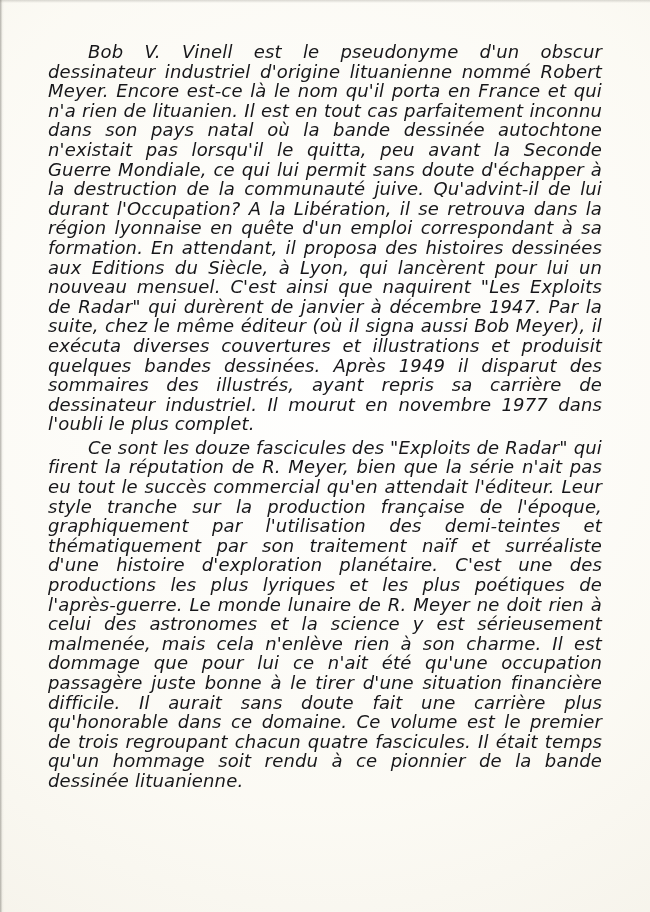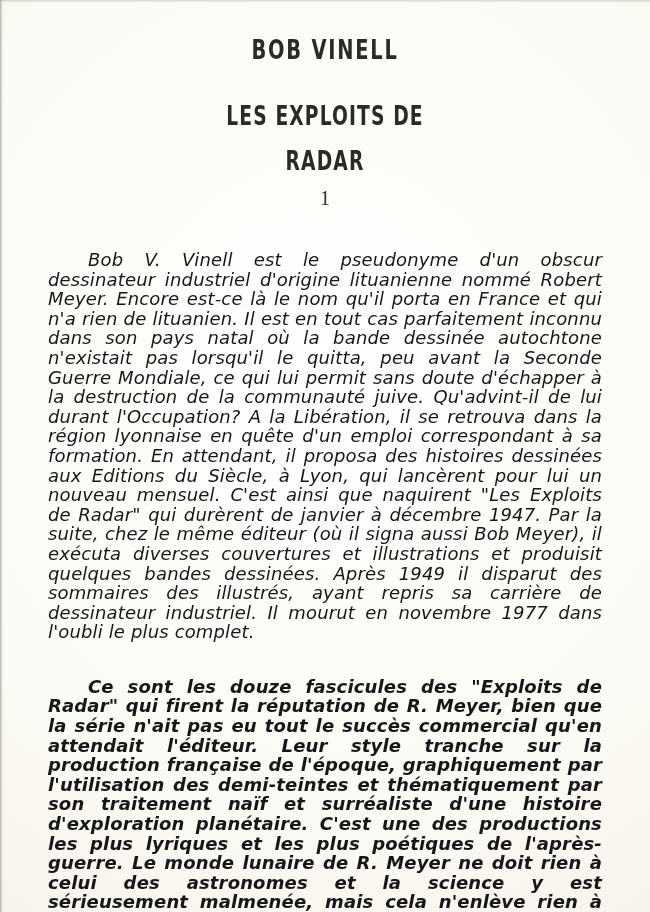--- a/index.html
+++ b/index.html
@@ -110,41 +110,34 @@
     color: #17171a;
     letter-spacing: 0.15px;
   }
 
   .body-text p {
     margin: 0;
     text-indent: 40px;
   }
 
   .body-text p + p {
-    margin-top: 35px;
-    font-weight: bold;
+    margin-top: 4px;
   }
 </style>
 </head>
 <body>
 
 <div class="page">
 
   <div class="paper-tint"></div>
   <div class="scan-edge-top"></div>
   <div class="scan-edge-left"></div>
 
   <div class="content">
 
-    <div class="heading-block">
-      <h1 class="author-title">BOB VINELL</h1>
-      <h2 class="series-title">LES EXPLOITS DE</h2>
-      <h2 class="series-title-2">RADAR</h2>
-      <div class="issue-number">1</div>
-    </div>
 
     <div class="body-text">
       <p>Bob V. Vinell est le pseudonyme d'un obscur dessinateur industriel d'origine lituanienne nommé Robert Meyer. Encore est-ce là le nom qu'il porta en France et qui n'a rien de lituanien. Il est en tout cas parfaitement inconnu dans son pays natal où la bande dessinée autochtone n'existait pas lorsqu'il le quitta, peu avant la Seconde Guerre Mondiale, ce qui lui permit sans doute d'échapper à la destruction de la communauté juive. Qu'advint-il de lui durant l'Occupation? A la Libération, il se retrouva dans la région lyonnaise en quête d'un emploi correspondant à sa formation. En attendant, il proposa des histoires dessinées aux Editions du Siècle, à Lyon, qui lancèrent pour lui un nouveau mensuel. C'est ainsi que naquirent "Les Exploits de Radar" qui durèrent de janvier à décembre 1947. Par la suite, chez le même éditeur (où il signa aussi Bob Meyer), il exécuta diverses couvertures et illustrations et produisit quelques bandes dessinées. Après 1949 il disparut des sommaires des illustrés, ayant repris sa carrière de dessinateur industriel. Il mourut en novembre 1977 dans l'oubli le plus complet.</p>
       <p>Ce sont les douze fascicules des "Exploits de Radar" qui firent la réputation de R. Meyer, bien que la série n'ait pas eu tout le succès commercial qu'en attendait l'éditeur. Leur style tranche sur la production française de l'époque, graphiquement par l'utilisation des demi-teintes et thématiquement par son traitement naïf et surréaliste d'une histoire d'exploration planétaire. C'est une des productions les plus lyriques et les plus poétiques de l'après-guerre. Le monde lunaire de R. Meyer ne doit rien à celui des astronomes et la science y est sérieusement malmenée, mais cela n'enlève rien à son charme. Il est dommage que pour lui ce n'ait été qu'une occupation passagère juste bonne à le tirer d'une situation financière difficile. Il aurait sans doute fait une carrière plus qu'honorable dans ce domaine. Ce volume est le premier de trois regroupant chacun quatre fascicules. Il était temps qu'un hommage soit rendu à ce pionnier de la bande dessinée lituanienne.</p>
     </div>
 
   </div>
 </div>
 
 </body></html>

